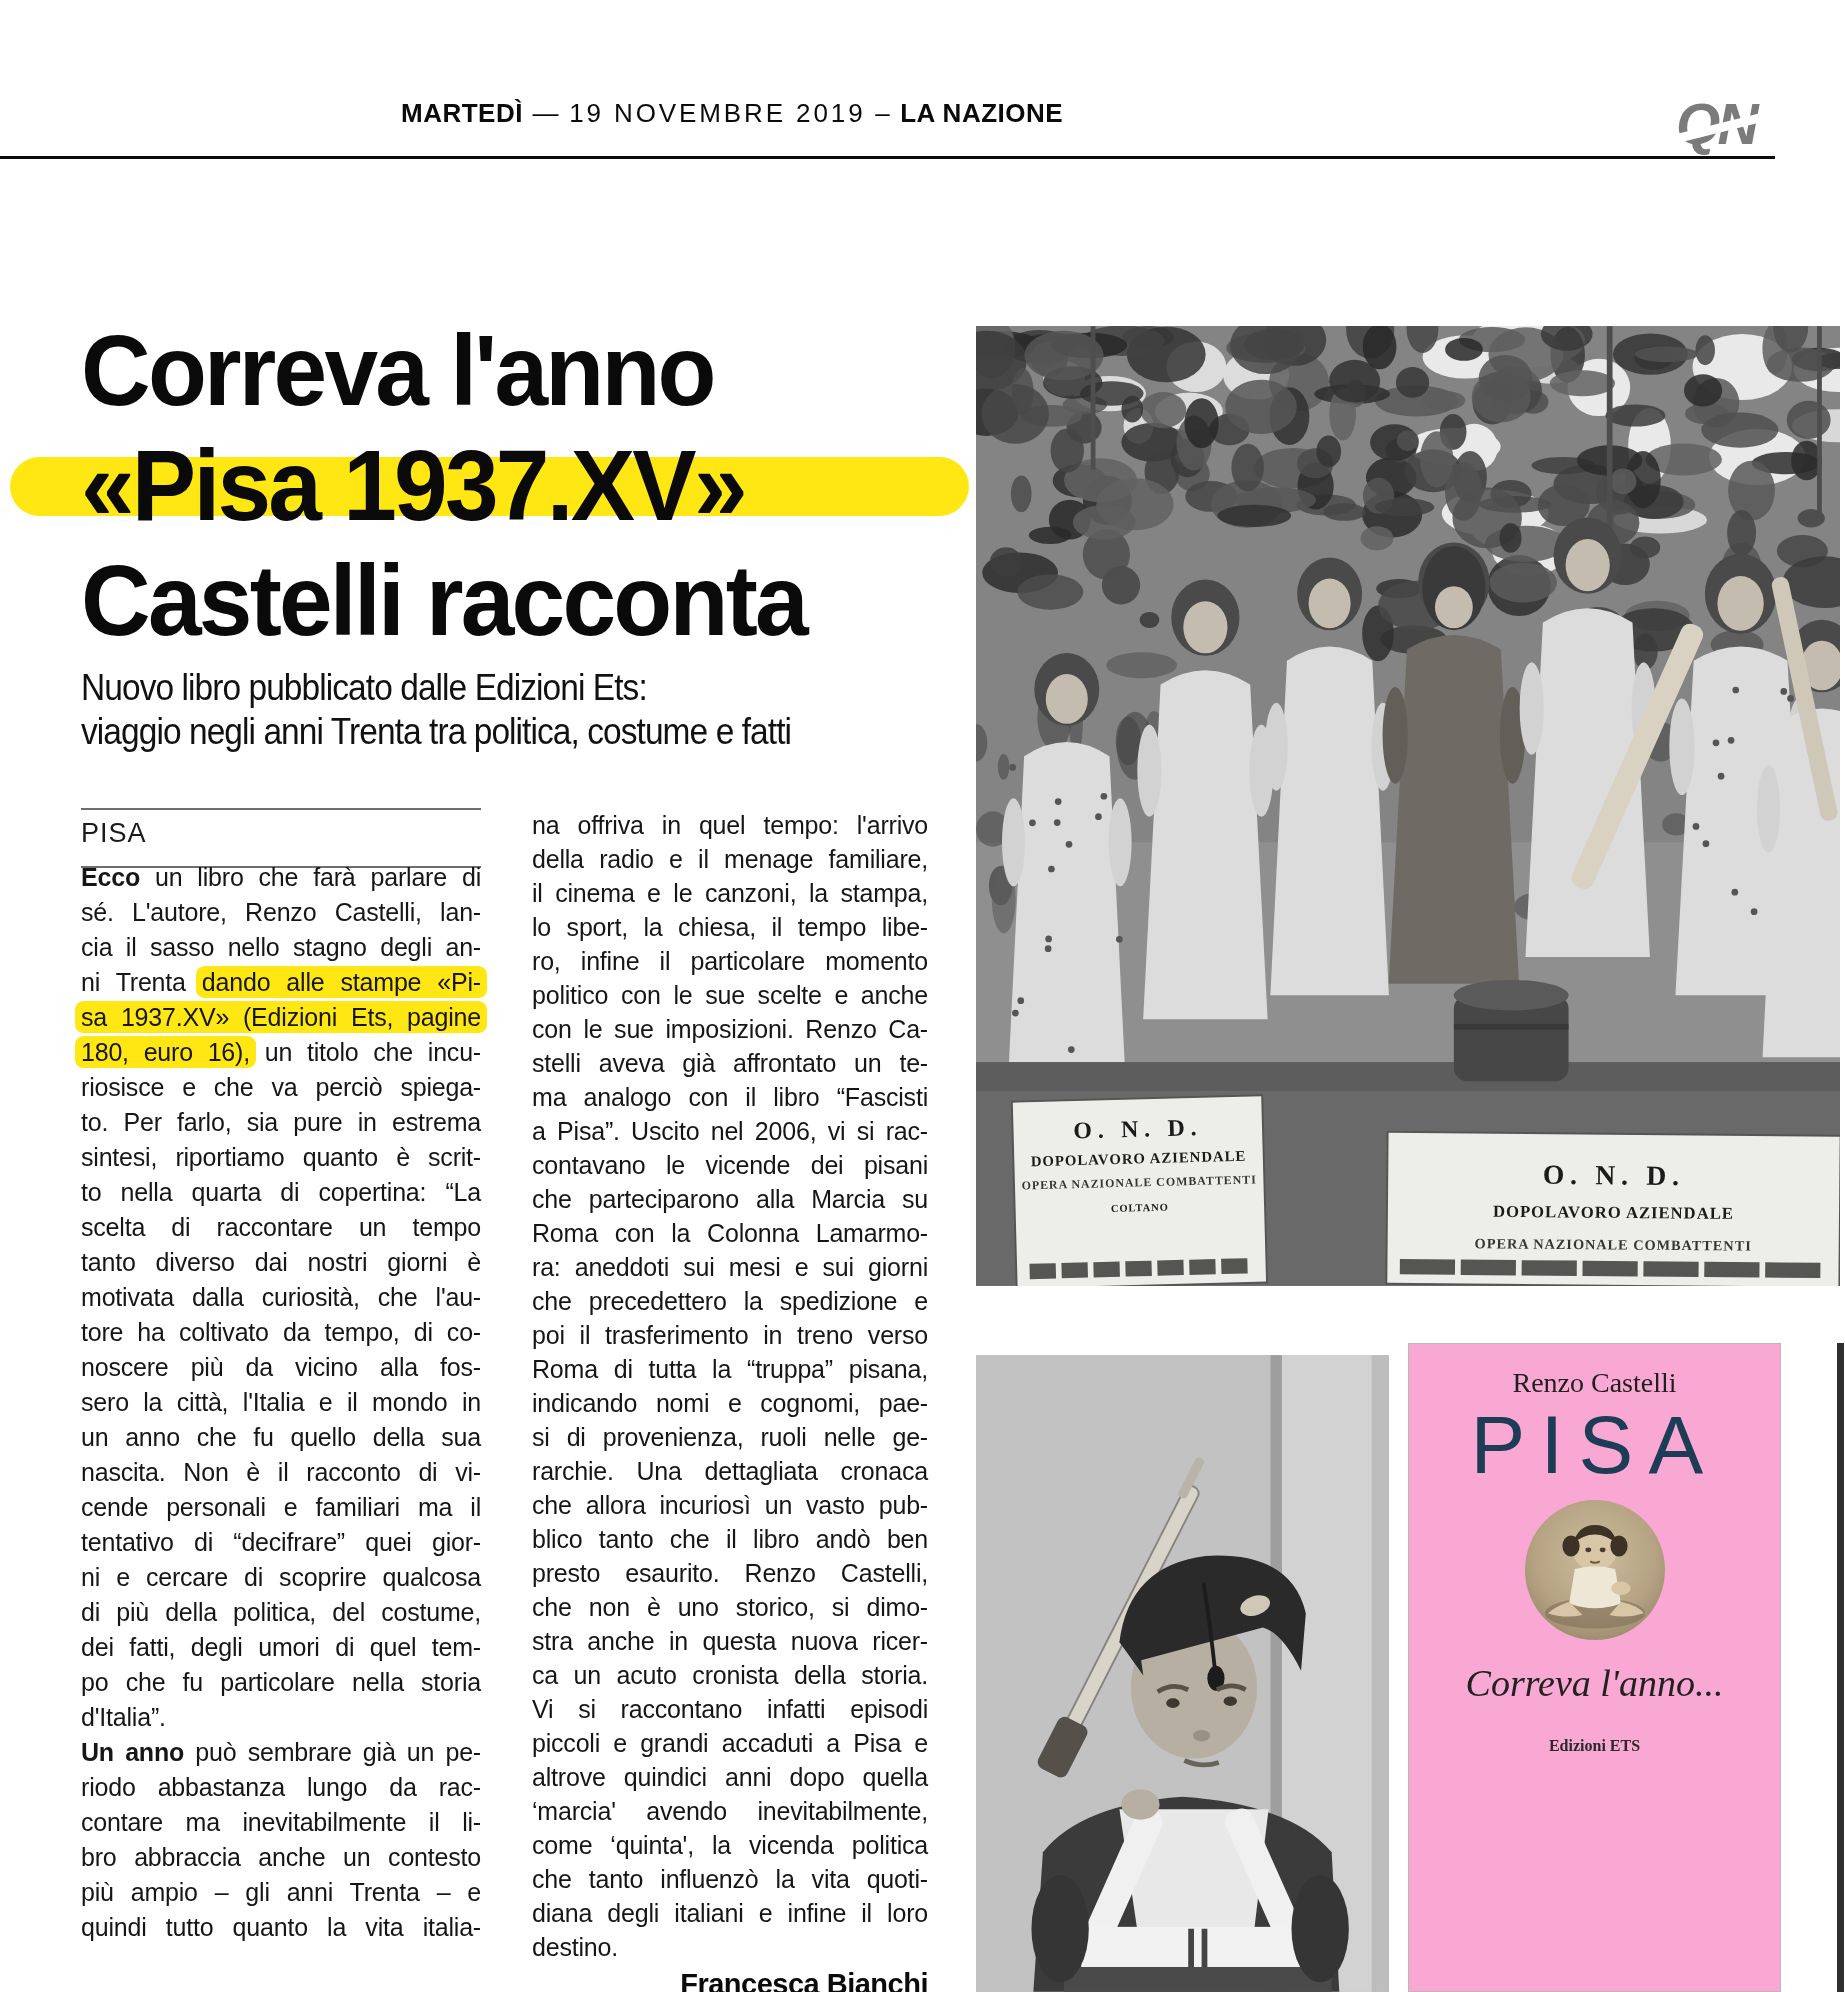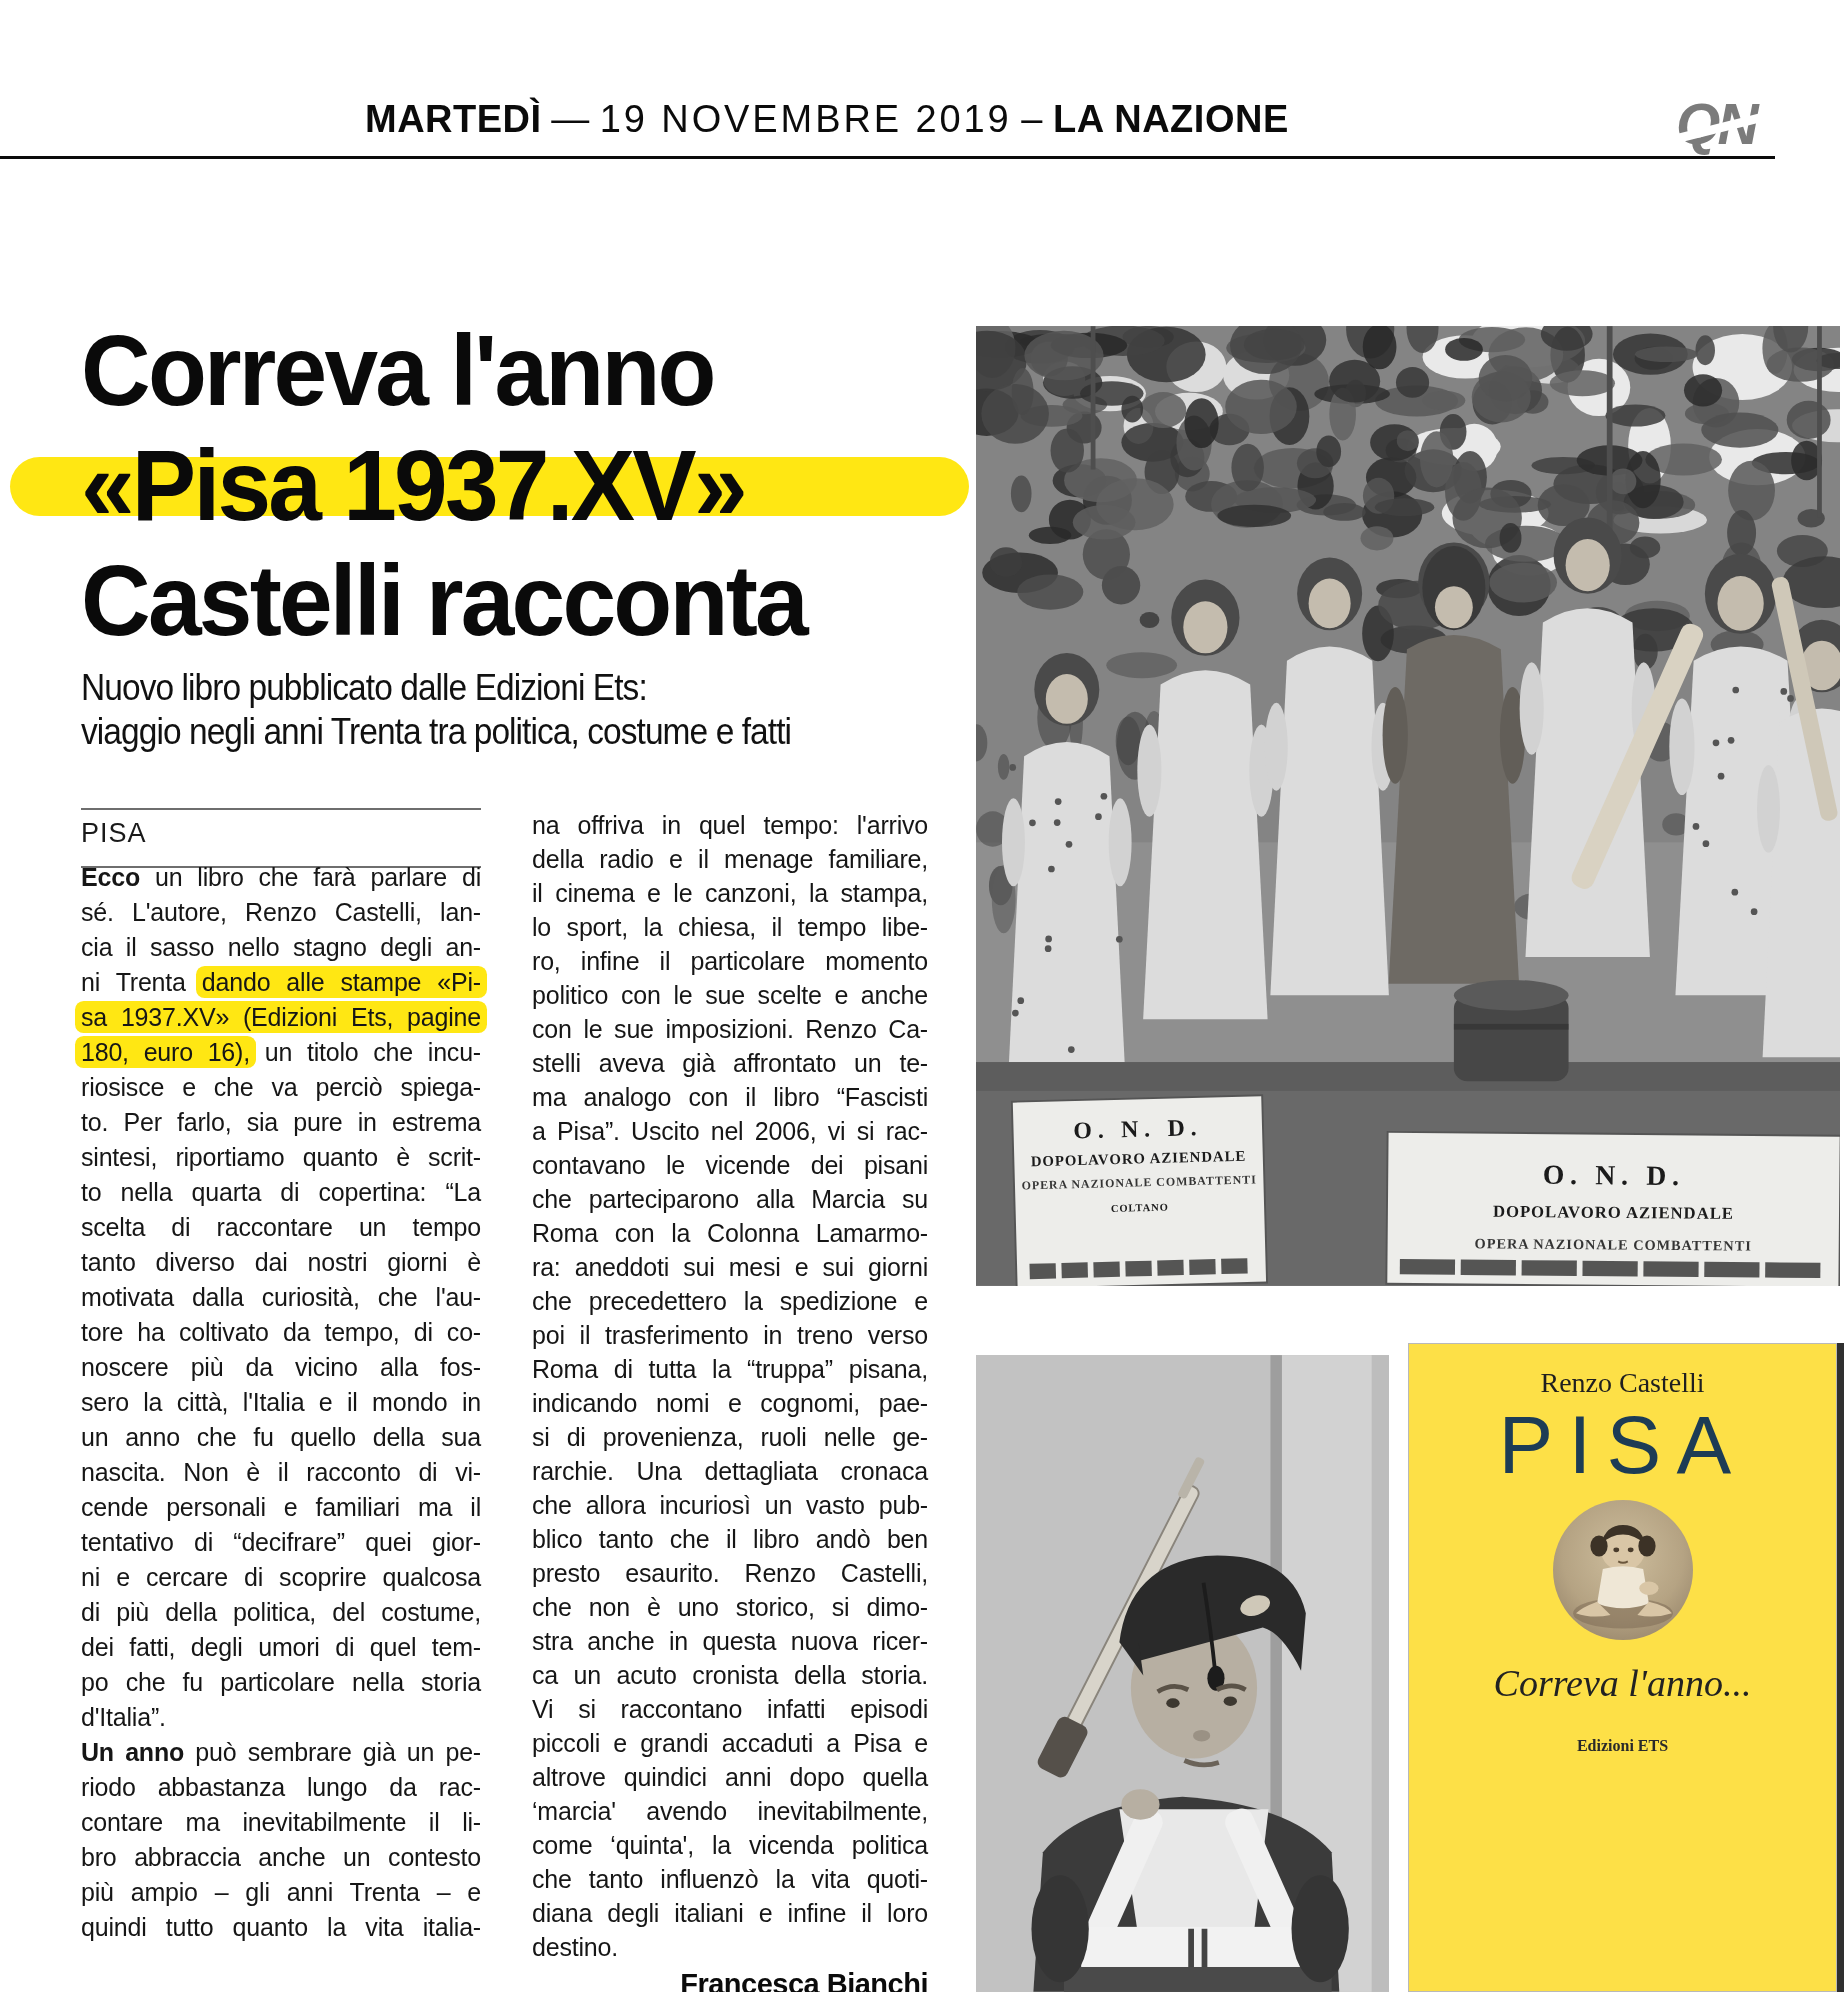--- a/index.html
+++ b/index.html
@@ -1,19 +1,19 @@
 <!DOCTYPE html>
 <html><head>
 <meta charset="utf-8">
 <style>
   html,body{margin:0;padding:0;background:#e8e8e8;}
   #page{position:relative;width:1846px;height:1992px;background:#ffffff;overflow:hidden;
         font-family:"Liberation Sans","DejaVu Sans",sans-serif;color:#141414;}
   
-  #masthead{position:absolute;left:365px;top:98px;font-size:38px;letter-spacing:1px;white-space:nowrap;color:#0b0b0b;}
+  #masthead{position:absolute;left:401px;top:98px;font-size:26px;letter-spacing:1px;white-space:nowrap;color:#0b0b0b;}
   #masthead .hv{font-weight:800;letter-spacing:0.5px;}
   #masthead .dt{font-weight:500;letter-spacing:2.9px;}
   #masthead .sp{font-weight:300;padding:0 9.6px;}
   #qn{position:absolute;left:1676px;top:96px;width:99px;height:57px;}
   #qn .qntxt{font-style:italic;font-weight:900;font-size:57px;line-height:57px;color:#7b7b7b;letter-spacing:-2.9px;}
   #qn .slash{position:absolute;left:-7.6px;top:26px;width:115px;height:8.6px;background:#ffffff;transform:rotate(-14deg);}
   #toprule{position:absolute;left:0;top:156px;width:1775px;height:2.9px;background:#0b0b0b;}
   
   .hline{position:absolute;left:81px;font-size:101px;line-height:1;font-weight:800;letter-spacing:-2.9px;
          transform:scaleX(0.955);transform-origin:left center;color:#0a0a0a;white-space:nowrap;z-index:2;}
@@ -29,21 +29,21 @@
   #colM{left:532px;top:808px;width:396px;line-height:34px;}
   .line{text-align:justify;text-align-last:justify;height:inherit;white-space:nowrap;}
   .line.nj{text-align-last:left;}
   .line b{font-weight:800;}
   .hl{background:#ffe713;border-radius:8.6px;padding:1.9px 5.7px;margin:16px -5.7px;box-decoration-break:clone;}
   #byline{text-align:right;font-weight:800;font-size:29px;letter-spacing:-0.5px;margin-top:2.9px;color:#0b0b0b;}
   
   #mainPhoto{position:absolute;left:976px;top:326px;width:864px;height:960px;background:#8f8f8f;}
   #childPhoto{position:absolute;left:976px;top:1355px;width:413px;height:637px;background:#c6c6c6;}
   
-  #cover{position:absolute;left:1408px;top:1343px;width:429px;height:649px;background:#fde047;
+  #cover{position:absolute;left:1408px;top:1343px;width:373px;height:649px;background:#f9a8d4;
          border:1px solid #b9b9b9;box-sizing:border-box;text-align:center;}
   #coverBar{position:absolute;left:1837px;top:1343px;width:6.7px;height:649px;background:#2f2f2f;}
   #coverAuthor{margin-top:23px;font-family:"Liberation Serif","DejaVu Serif",serif;font-size:28px;color:#1f1f1f;}
   #coverT1{margin-top:7.6px;font-size:82px;line-height:76px;letter-spacing:15.3px;font-weight:400;}
   #coverT2{font-size:67px;line-height:63px;letter-spacing:7.6px;font-weight:400;}
   #coverCircle{position:relative;width:140px;height:140px;margin:17px auto 0 auto;border-radius:50%;overflow:hidden;
                background:radial-gradient(circle at 50% 40%, #cdbd9d 0%, #b5a383 55%, #8a7860 100%);}
   #coverTag{margin-top:21px;font-family:"Liberation Serif","DejaVu Serif",serif;font-style:italic;font-size:38px;color:#222;}
   #coverPub{margin-top:32.5px;font-family:"Liberation Serif","DejaVu Serif",serif;font-weight:bold;font-size:16px;color:#2a2a2a;}
   svg text{font-family:"Liberation Serif","DejaVu Serif",serif;}

